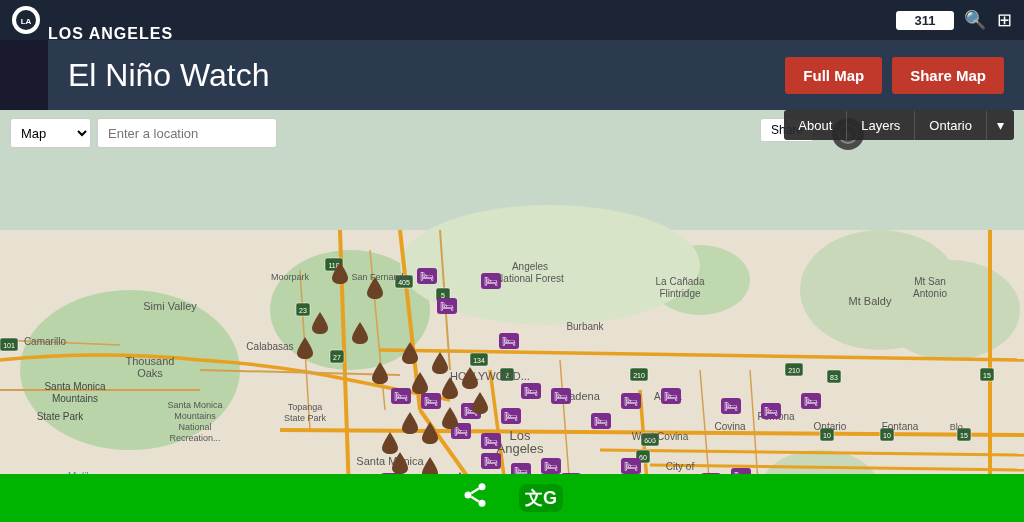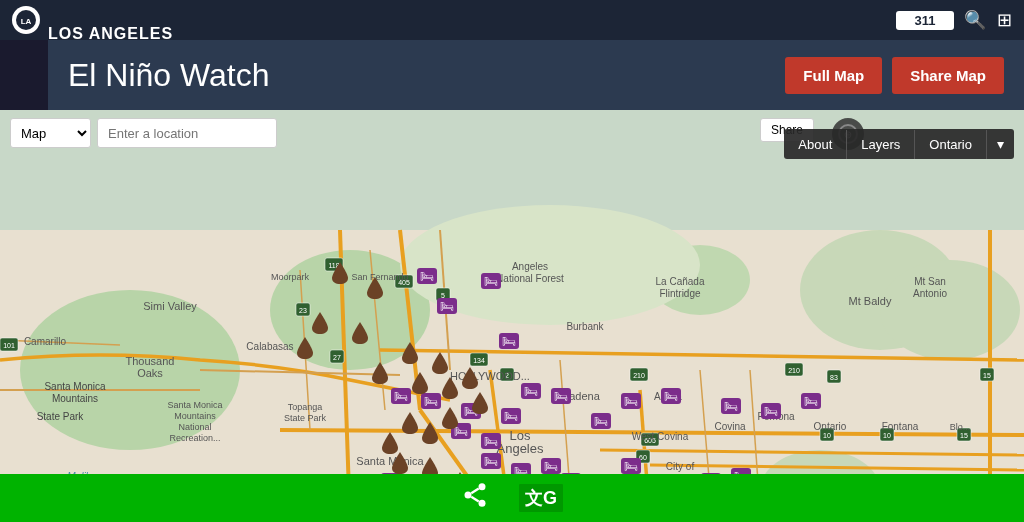--- a/index.html
+++ b/index.html
@@ -163,21 +163,21 @@
       display: flex;
       align-items: center;
       justify-content: center;
       font-size: 10px;
       color: #ccc;
     }
 
     
     #map-tabs {
       position: absolute;
-      top: 19px;
+      top: 0;
       right: 10px;
       display: flex;
       align-items: center;
       background: rgba(40,40,40,0.92);
       border-radius: 3px;
       z-index: 10;
     }
     .map-tab {
       color: #fff;
       font-size: 13px;
@@ -211,21 +211,21 @@
       color: #fff;
       font-size: 22px;
       cursor: pointer;
     }
     #translate-icon-area {
       display: flex;
       align-items: center;
       gap: 2px;
       cursor: pointer;
       background: rgba(0,0,0,0.15);
-      border-radius: 1px;
+      border-radius: 8px;
       padding: 2px 6px;
     }
     #translate-label {
       color: #fff;
       font-size: 12px;
     }
 
     
     .map-pin {
       position: absolute;

